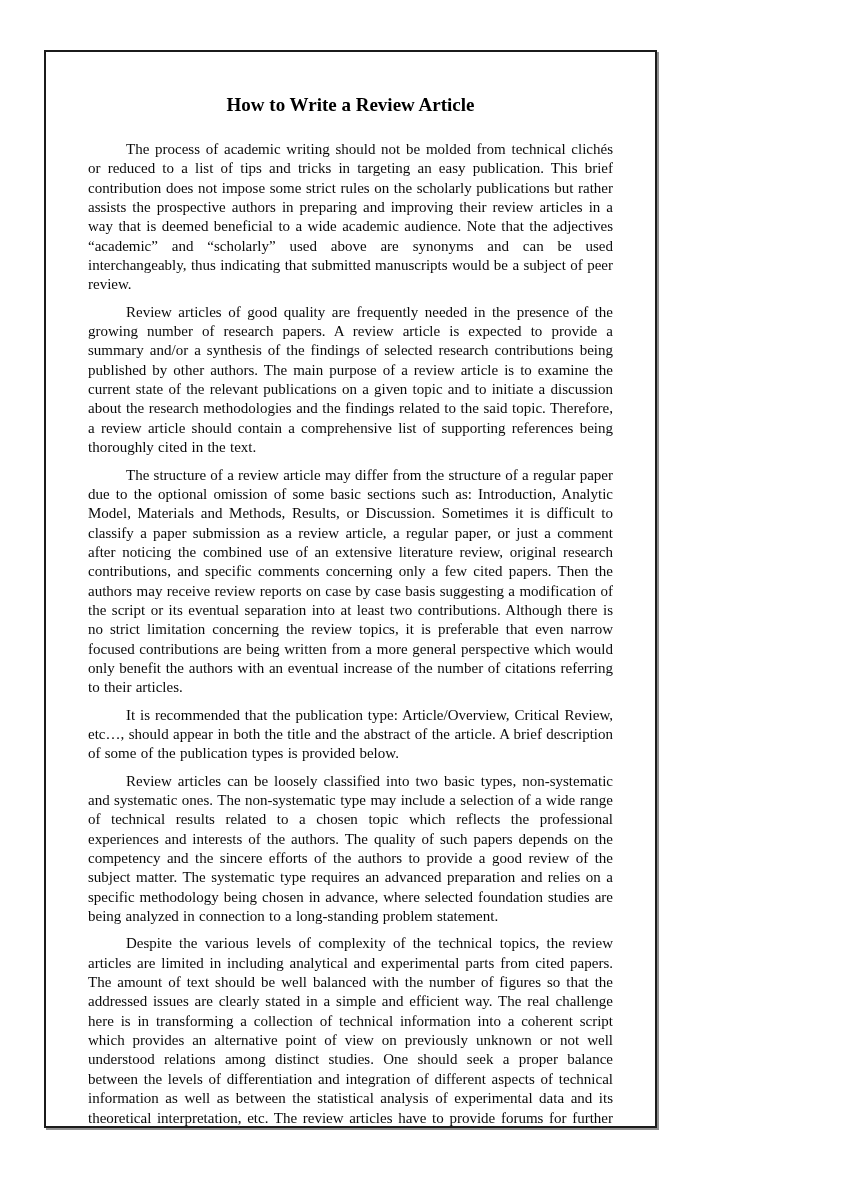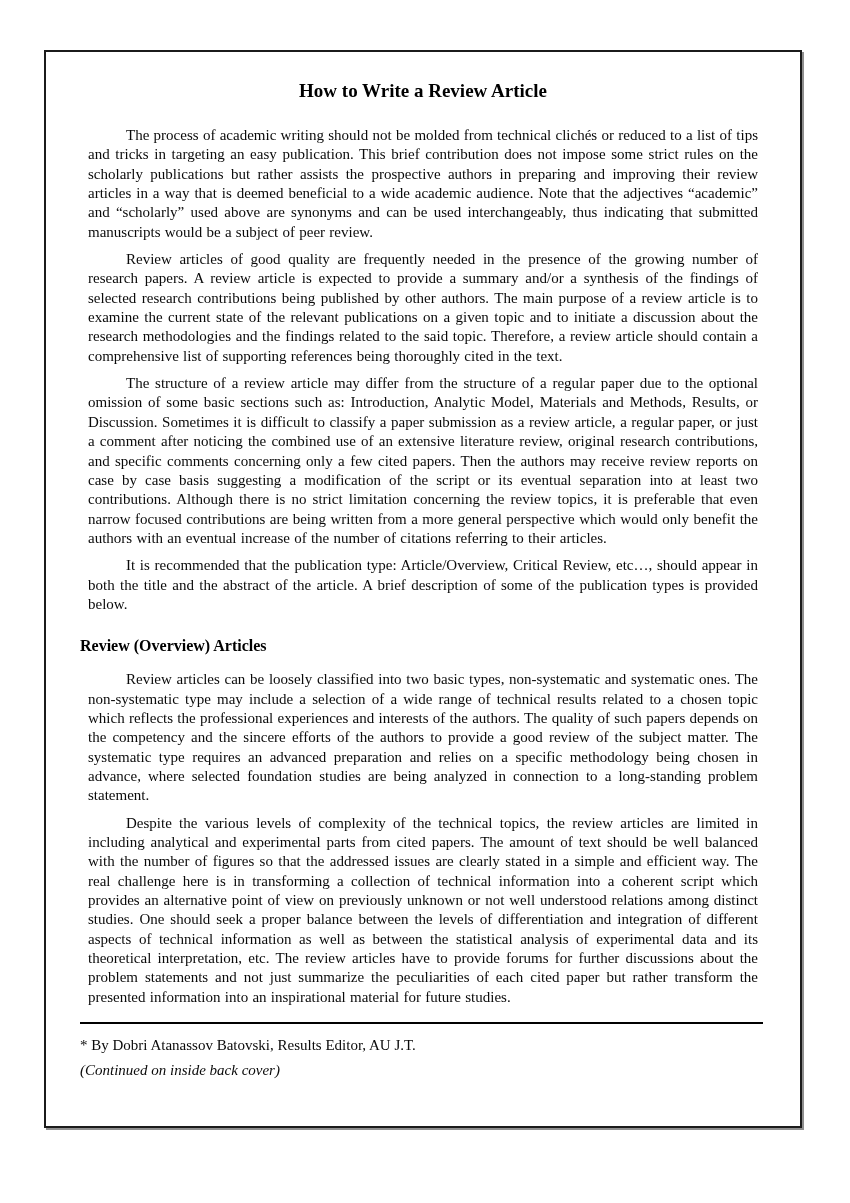--- a/index.html
+++ b/index.html
@@ -12,27 +12,27 @@
     height: 1203px;
     position: relative;
     font-family: "Liberation Serif", "DejaVu Serif", serif;
     color: #0a0a0a;
     -webkit-font-smoothing: antialiased;
   }
   .page-frame {
     position: absolute;
     left: 44px;
     top: 50px;
-    width: 758px;
+    width: 613px;
     height: 1078px;
     box-sizing: border-box;
     border: 2px solid #1b1b1b;
     box-shadow: 2px 2px 0 #8f8f8f;
     background: #ffffff;
-    padding: 26px 34px 0 34px;
+    padding: 40px 34px 0 34px;
     overflow: hidden;
   }
   .page-title {
     margin: 0 0 22px 0;
     font-size: 19px;
     line-height: 26px;
     font-weight: bold;
     text-align: center;
     color: #000000;
   }
@@ -76,21 +76,20 @@
 <body>
 
 <div class="page-frame">
   <h1 class="page-title">How to Write a Review Article</h1>
 
   <p class="para">The process of academic writing should not be molded from technical clichés or reduced to a list of tips and tricks in targeting an easy publication. This brief contribution does not impose some strict rules on the scholarly publications but rather assists the prospective authors in preparing and improving their review articles in a way that is deemed beneficial to a wide academic audience. Note that the adjectives “academic” and “scholarly” used above are synonyms and can be used interchangeably, thus indicating that submitted manuscripts would be a subject of peer review.</p>
   <p class="para">Review articles of good quality are frequently needed in the presence of the growing number of research papers. A review article is expected to provide a summary and/or a synthesis of the findings of selected research contributions being published by other authors. The main purpose of a review article is to examine the current state of the relevant publications on a given topic and to initiate a discussion about the research methodologies and the findings related to the said topic. Therefore, a review article should contain a comprehensive list of supporting references being thoroughly cited in the text.</p>
   <p class="para">The structure of a review article may differ from the structure of a regular paper due to the optional omission of some basic sections such as: Introduction, Analytic Model, Materials and Methods, Results, or Discussion. Sometimes it is difficult to classify a paper submission as a review article, a regular paper, or just a comment after noticing the combined use of an extensive literature review, original research contributions, and specific comments concerning only a few cited papers. Then the authors may receive review reports on case by case basis suggesting a modification of the script or its eventual separation into at least two contributions. Although there is no strict limitation concerning the review topics, it is preferable that even narrow focused contributions are being written from a more general perspective which would only benefit the authors with an eventual increase of the number of citations referring to their articles.</p>
   <p class="para">It is recommended that the publication type: Article/Overview, Critical Review, etc…, should appear in both the title and the abstract of the article. A brief description of some of the publication types is provided below.</p>
 
-  <h2 class="section-heading">Review (Overview) Articles</h2>
 
   <p class="para">Review articles can be loosely classified into two basic types, non-systematic and systematic ones. The non-systematic type may include a selection of a wide range of technical results related to a chosen topic which reflects the professional experiences and interests of the authors. The quality of such papers depends on the competency and the sincere efforts of the authors to provide a good review of the subject matter. The systematic type requires an advanced preparation and relies on a specific methodology being chosen in advance, where selected foundation studies are being analyzed in connection to a long-standing problem statement.</p>
   <p class="para">Despite the various levels of complexity of the technical topics, the review articles are limited in including analytical and experimental parts from cited papers. The amount of text should be well balanced with the number of figures so that the addressed issues are clearly stated in a simple and efficient way. The real challenge here is in transforming a collection of technical information into a coherent script which provides an alternative point of view on previously unknown or not well understood relations among distinct studies. One should seek a proper balance between the levels of differentiation and integration of different aspects of technical information as well as between the statistical analysis of experimental data and its theoretical interpretation, etc. The review articles have to provide forums for further discussions about the problem statements and not just summarize the peculiarities of each cited paper but rather transform the presented information into an inspirational material for future studies.</p>
 
   <hr class="footnote-rule">
 
   <p class="footnote-author">* By Dobri Atanassov Batovski, Results Editor, AU J.T.</p>
   <p class="continued-note">(Continued on inside back cover)</p>
 </div>
 

